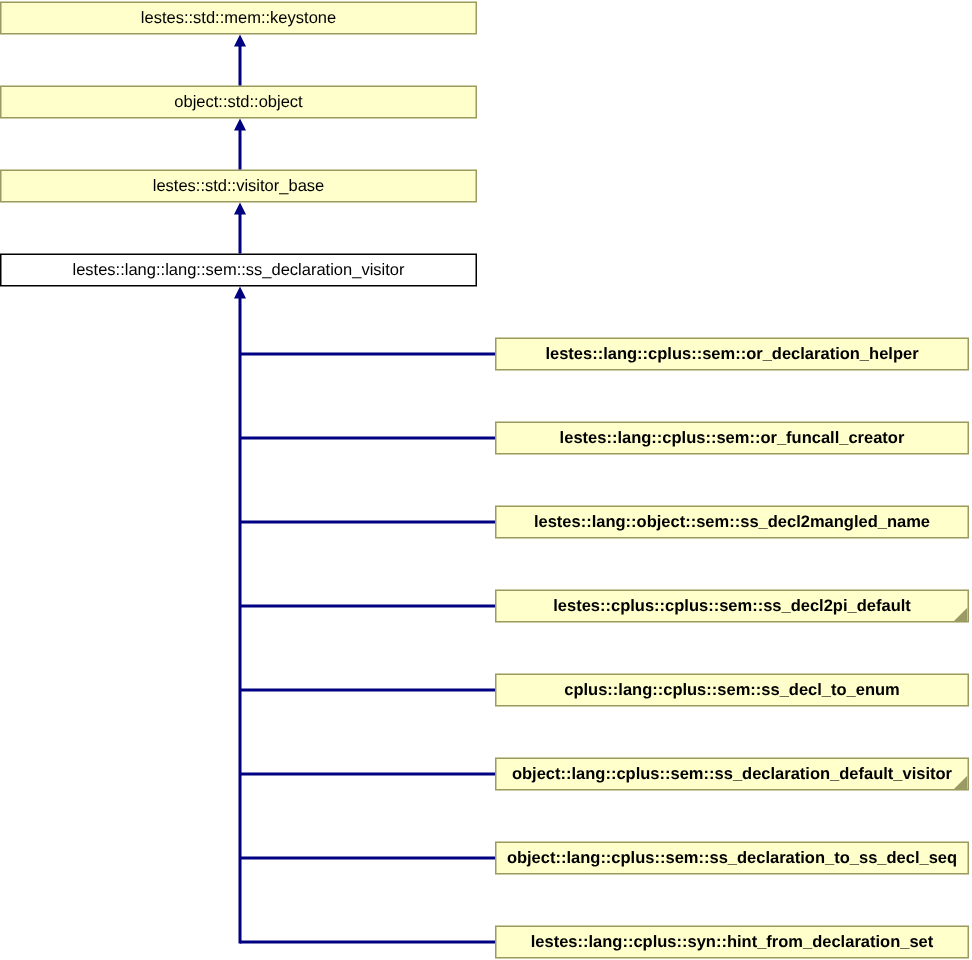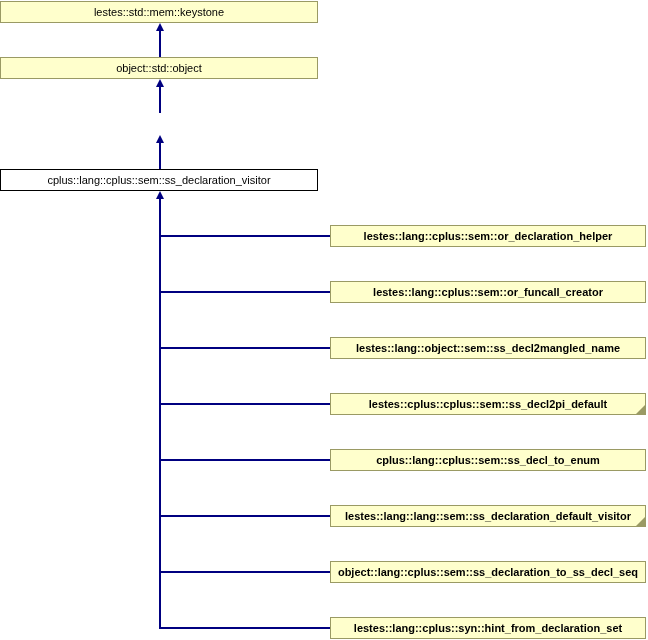--- a/index.html
+++ b/index.html
@@ -72,22 +72,23 @@
     pointer-events: none;
   }
 </style>
 </head>
 <body>
 
 <div class="canvas">
 
   <div class="node ancestor" style="top:1px">lestes::std::mem::keystone</div>
   <div class="node ancestor" style="top:57px">object::std::object</div>
+  <div class="node ancestor" style="top:113px">lestes::std::visitor_base</div>
 
-  <div class="node focus" style="top:169px">cplus::lang::cplus::sem::ss_declaration_visitor</div>
+  <div class="node focus" style="top:169px">lestes::lang::lang::sem::ss_declaration_visitor</div>
 
   <div class="arrowhead" style="top:23px"></div>
   <div class="edge-v" style="top:30px;height:27px"></div>
 
   <div class="arrowhead" style="top:79px"></div>
   <div class="edge-v" style="top:86px;height:27px"></div>
 
   <div class="arrowhead" style="top:135px"></div>
   <div class="edge-v" style="top:142px;height:27px"></div>
 
@@ -107,21 +108,21 @@
   <div class="node derived" style="top:281px">lestes::lang::cplus::sem::or_funcall_creator</div>
   <div class="node derived" style="top:337px">lestes::lang::object::sem::ss_decl2mangled_name</div>
   <div class="node derived" style="top:393px">
     <span>lestes::cplus::cplus::sem::ss_decl2pi_default</span>
     <svg class="marker" viewBox="0 0 9 9">
       <polygon points="0,9 9,0 9,9" fill="#9a9a64"></polygon>
     </svg>
   </div>
   <div class="node derived" style="top:449px">cplus::lang::cplus::sem::ss_decl_to_enum</div>
   <div class="node derived" style="top:505px">
-    <span>lestes::lang::lang::sem::ss_declaration_default_visitor</span>
+    <span>object::lang::cplus::sem::ss_declaration_default_visitor</span>
     <svg class="marker" viewBox="0 0 9 9">
       <polygon points="0,9 9,0 9,9" fill="#9a9a64"></polygon>
     </svg>
   </div>
   <div class="node derived" style="top:561px">object::lang::cplus::sem::ss_declaration_to_ss_decl_seq</div>
   <div class="node derived" style="top:617px">lestes::lang::cplus::syn::hint_from_declaration_set</div>
 
 </div>
 
 </body></html>

